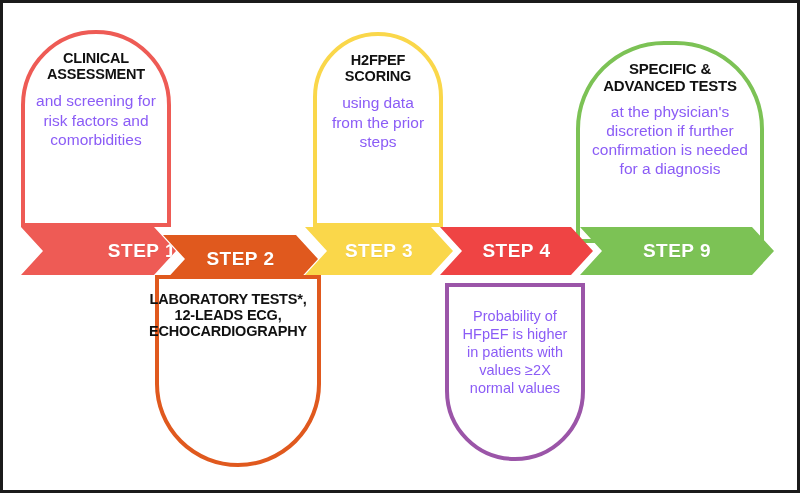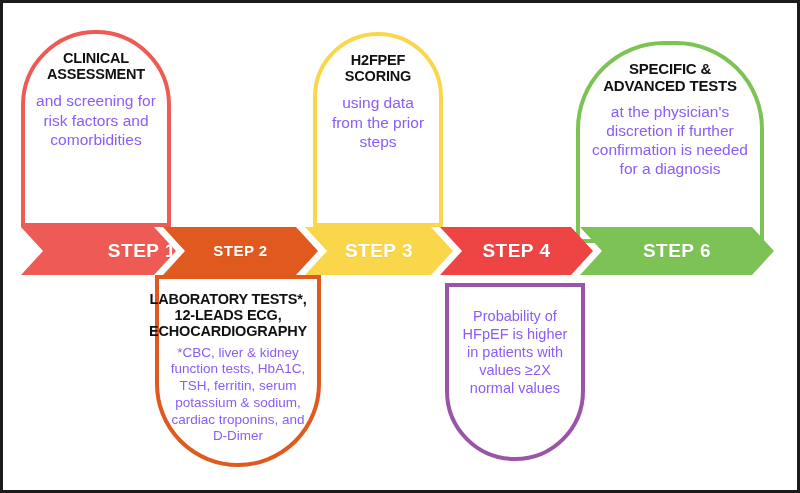--- a/index.html
+++ b/index.html
@@ -111,40 +111,39 @@
     <div class="arch" style="left:573px;top:38px;width:188px;height:202px;border-color:#7CC255;">
       <div class="box-title t15">SPECIFIC &amp; ADVANCED TESTS</div>
       <div class="sp-s"></div>
       <div class="box-body b15">at the physician's discretion if further confirmation is needed for a diagnosis</div>
     </div>
 
     <div class="arrow" style="left:18px;top:224px;width:155px;background:#EE5B55;font-size:19px;justify-content:flex-end;">
       <span>STEP 1</span>
     </div>
 
-    <div class="arrow" style="left:160px;top:224px;width:155px;background:#E0591E;font-size:15px;">
+    <div class="arrow" style="left:160px;top:232px;width:155px;background:#E0591E;font-size:19px;">
       <span>STEP 2</span>
     </div>
 
     <div class="arrow" style="left:302px;top:224px;width:148px;background:#FAD74A;font-size:19px;">
       <span>STEP 3</span>
     </div>
 
     <div class="arrow" style="left:437px;top:224px;width:153px;background:#ef4444;font-size:19px;">
       <span>STEP 4</span>
     </div>
 
     <div class="arrow" style="left:577px;top:224px;width:194px;background:#7CC255;font-size:19px;">
-      <span>STEP 6</span>
+      <span>STEP 9</span>
     </div>
 
     <div class="arch-down" style="left:152px;top:272px;width:166px;height:192px;border-color:#E0591E;">
       <div class="box-title t14">LABORATORY TESTS*, 12-LEADS ECG, ECHOCARDIOGRAPHY</div>
       <div class="sp-s"></div>
-      <div class="box-body b13">*CBC, liver &amp; kidney function tests, HbA1C, TSH, ferritin, serum potassium &amp; sodium, cardiac troponins, and D-Dimer</div>
     </div>
 
     <div class="arch-down" style="left:442px;top:280px;width:140px;height:178px;border-color:#9B55A8;">
       <div class="sp"></div>
       <div class="box-body b14">Probability of HFpEF is higher in patients with values ≥2X normal values</div>
     </div>
 
   </div>
 </div>
 

